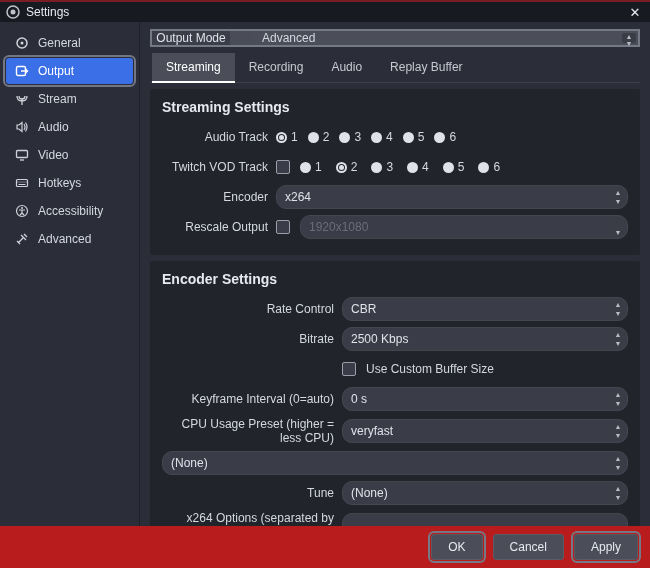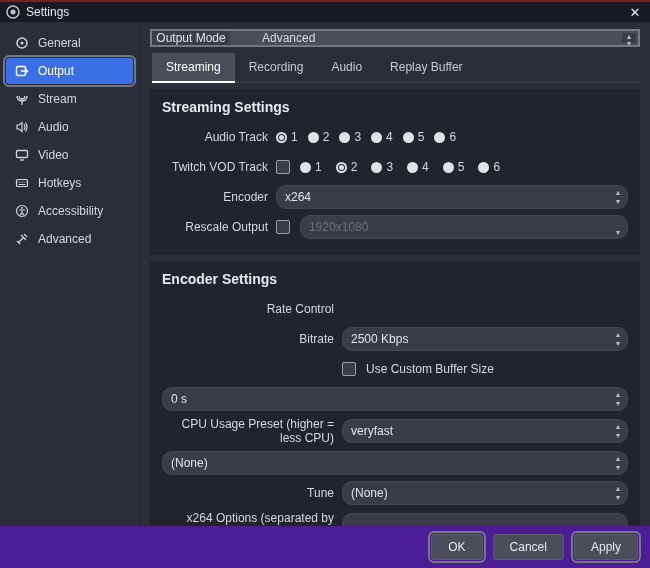--- a/index.html
+++ b/index.html
@@ -143,21 +143,21 @@
   .select.disabled, .textin.disabled { color:#6a6d77; cursor:default; }
   .textin { cursor:text; }
   .chk-line { display:flex; align-items:center; gap:8px; }
   .footer {
     height:42px;
     display:flex;
     justify-content:flex-end;
     align-items:center;
     gap:10px;
     padding:0 12px;
-    background:#4c1d95;
+    background:#b91c1c;
   }
   .btn {
     background:#4b4e58;
     border:1px solid #585b65;
     border-radius:3px;
     padding:5px 16px;
     color:#e6e9ef;
     cursor:pointer;
   }
   .btn.hl { outline:2px solid #757985; outline-offset:1px; }
@@ -363,20 +363,29 @@
           </div>
         </div>
       </div>
     </div>
 
     <div class="panel encoder-panel">
       <h3>Encoder Settings</h3>
 
       <div class="row">
           <div class="label">Rate Control</div>
+        <div class="field">
+            <div class="select">
+              <span>CBR</span>
+              <div class="spinner-btns">
+                <div>▲</div>
+                <div>▼</div>
+              </div>
+            </div>
+          </div>
       </div>
 
       <div class="row">
           <div class="label">Bitrate</div>
         <div class="field">
             <div class="spinbox">
               <span>2500 Kbps</span>
               <div class="spinner-btns">
                 <div>▲</div>
                 <div>▼</div>
@@ -387,20 +396,21 @@
 
       <div class="row">
           <div class="label"></div>
         <div class="field chk-line">
           <span class="checkbox"></span>
           <span>Use Custom Buffer Size</span>
         </div>
       </div>
 
       <div class="row">
+          <div class="label">Keyframe Interval (0=auto)</div>
         <div class="field">
             <div class="spinbox">
               <span>0 s</span>
               <div class="spinner-btns">
                 <div>▲</div>
                 <div>▼</div>
               </div>
             </div>
           </div>
       </div>

